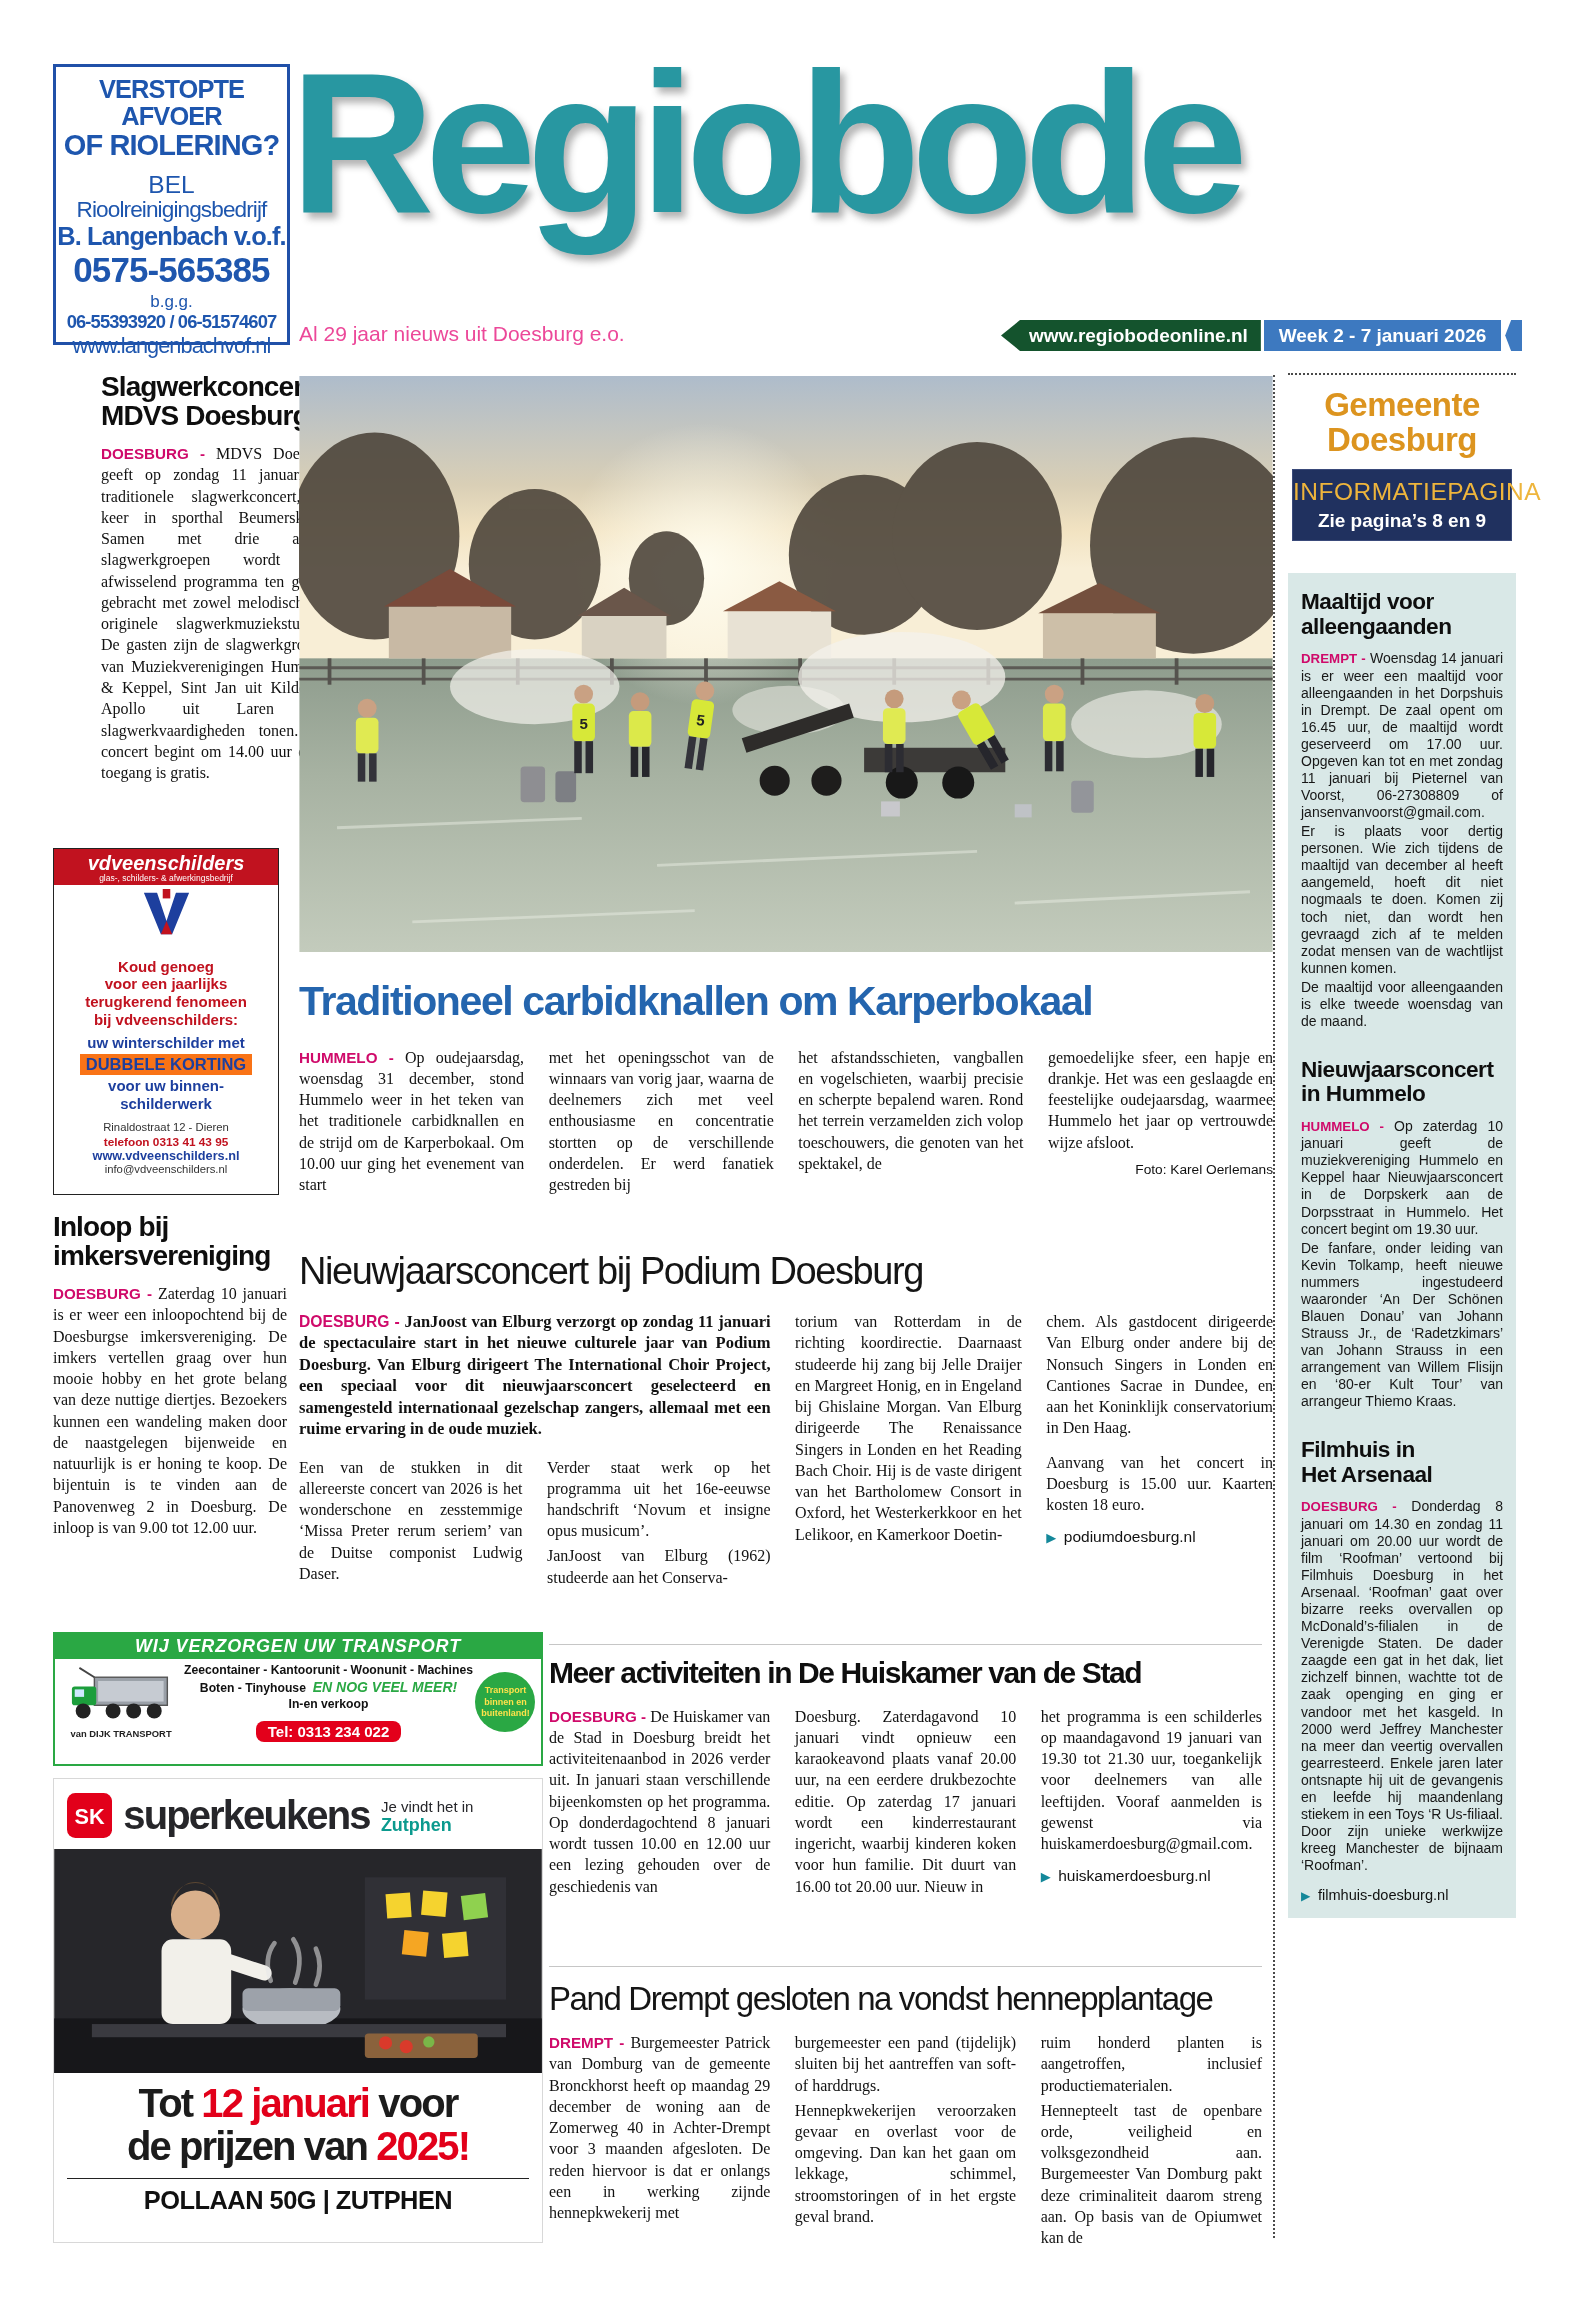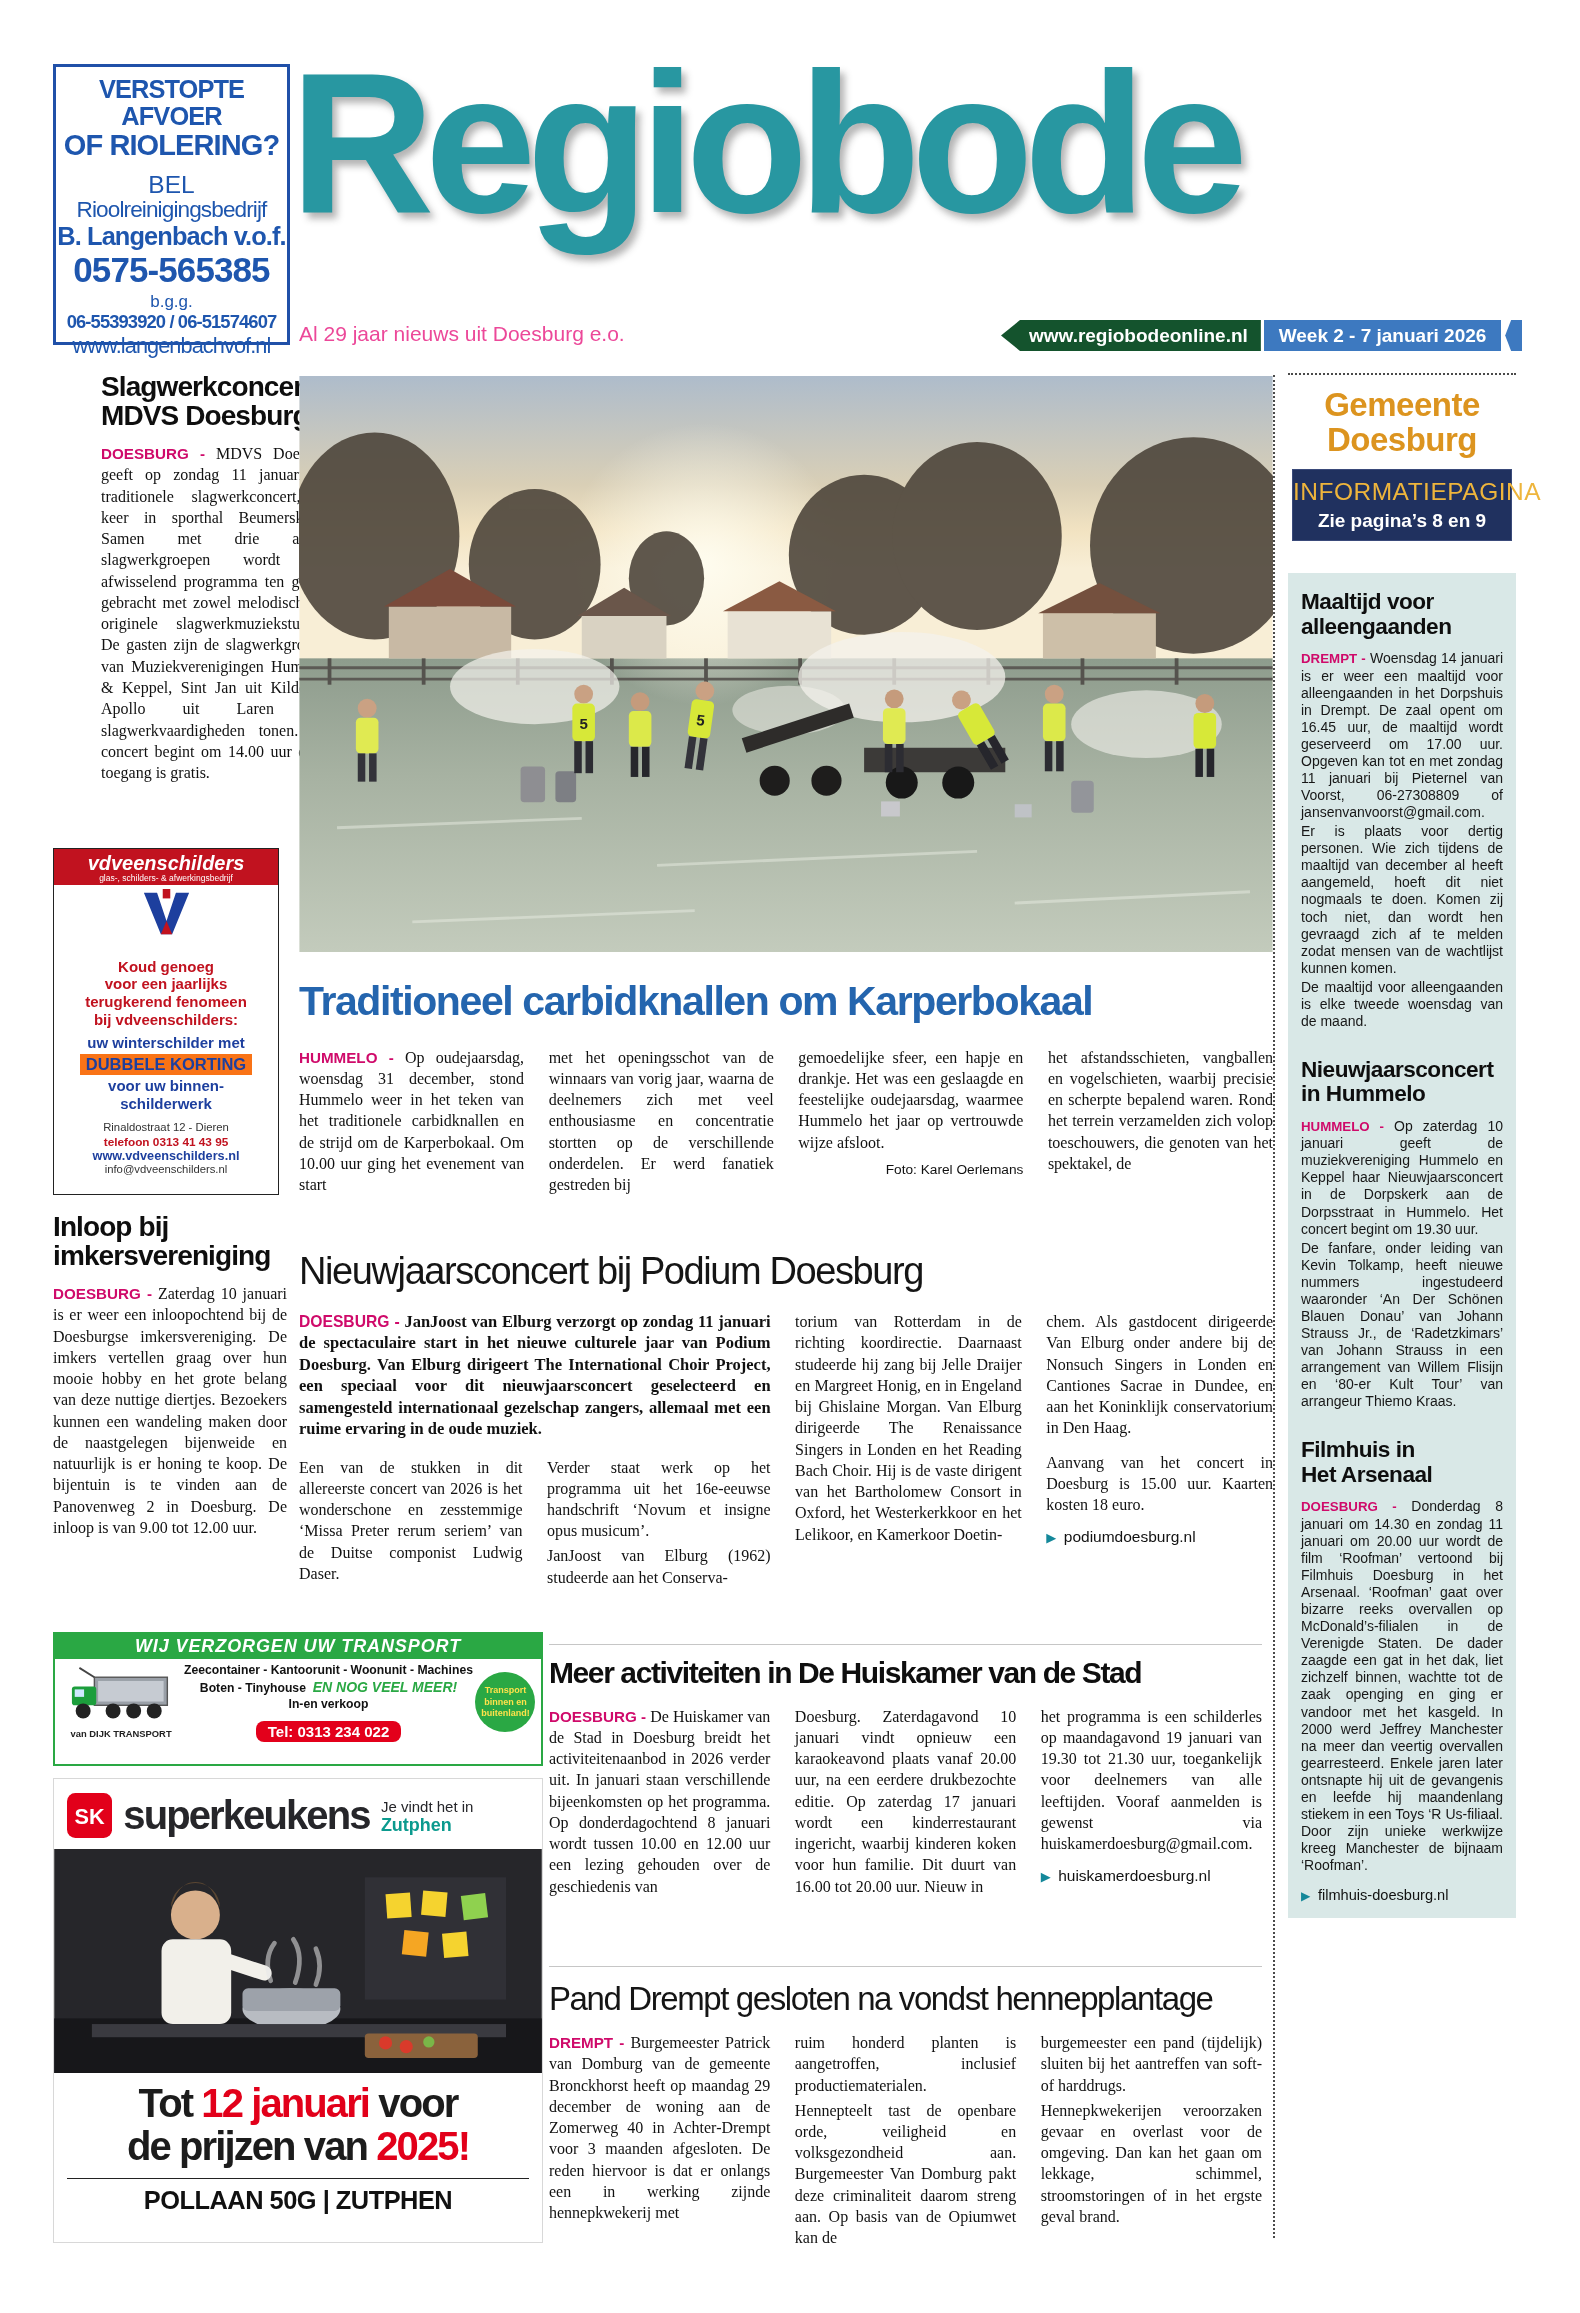--- a/index.html
+++ b/index.html
@@ -328,26 +328,26 @@
   <div class="art-carbid">
     <div class="carbid-hl">Traditioneel carbidknallen om Karperbokaal</div>
     <div class="cols body-serif">
       <div class="col">
         <p><span class="tag">HUMMELO -</span> <span>Op oudejaarsdag, woensdag 31 december, stond Hummelo weer in het teken van het traditionele carbidknallen en de strijd om de Karperbokaal. Om 10.00 uur ging het evenement van start</span></p>
       </div>
       <div class="col">
           <p>met het openingsschot van de winnaars van vorig jaar, waarna de deelnemers zich met veel enthousiasme en concentratie stortten op de verschillende onderdelen. Er werd fanatiek gestreden bij</p>
         </div>
       <div class="col">
+          <p>het afstandsschieten, vangballen en vogelschieten, waarbij precisie en scherpte bepalend waren. Rond het terrein verzamelden zich volop toeschouwers, die genoten van het spektakel, de</p>
+        </div>
+      <div class="col">
         <p>gemoedelijke sfeer, een hapje en drankje. Het was een geslaagde en feestelijke oudejaarsdag, waarmee Hummelo het jaar op vertrouwde wijze afsloot.</p>
         <div class="credit">Foto: Karel Oerlemans</div>
       </div>
-      <div class="col">
-          <p>het afstandsschieten, vangballen en vogelschieten, waarbij precisie en scherpte bepalend waren. Rond het terrein verzamelden zich volop toeschouwers, die genoten van het spektakel, de</p>
-        </div>
     </div>
   </div>
 
   <div class="art-podium">
     <div class="hd-cond-light">Nieuwjaarsconcert bij Podium Doesburg</div>
     <div class="content body-serif">
       <div class="pod-left">
         <div class="pod-intro">
           <p><span class="tag">DOESBURG -</span> <span>JanJoost van Elburg verzorgt op zondag 11 januari de spectaculaire start in het nieuwe culturele jaar van Podium Doesburg. Van Elburg dirigeert The International Choir Project, een speciaal voor dit nieuwjaarsconcert geselecteerd en samengesteld internationaal gezelschap zangers, allemaal met een ruime ervaring in de oude muziek.</span></p>
         </div>
@@ -487,26 +487,26 @@
     </div>
   </div>
 
   <div class="art-drempt">
     <div class="hd-cond-light">Pand Drempt gesloten na vondst hennepplantage</div>
     <div class="cols body-serif">
       <div class="col">
         <p><span class="tag">DREMPT -</span> <span>Burgemeester Patrick van Domburg van de gemeente Bronckhorst heeft op maandag 29 december de woning aan de Zomerweg 40 in Achter-Drempt voor 3 maanden afgesloten. De reden hiervoor is dat er onlangs een in werking zijnde hennepkwekerij met</span></p>
       </div>
       <div class="col">
+        <p>burgemeester een pand (tijdelijk) sluiten bij het aantreffen van soft- of harddrugs.</p>
+        <p>Hennepkwekerijen veroorzaken gevaar en overlast voor de omgeving. Dan kan het gaan om lekkage, schimmel, stroomstoringen of in het ergste geval brand.</p>
+      </div>
+      <div class="col">
         <p>ruim honderd planten is aangetroffen, inclusief productiematerialen.</p>
         <p>Hennepteelt tast de openbare orde, veiligheid en volksgezondheid aan. Burgemeester Van Domburg pakt deze criminaliteit daarom streng aan. Op basis van de Opiumwet kan de</p>
-      </div>
-      <div class="col">
-        <p>burgemeester een pand (tijdelijk) sluiten bij het aantreffen van soft- of harddrugs.</p>
-        <p>Hennepkwekerijen veroorzaken gevaar en overlast voor de omgeving. Dan kan het gaan om lekkage, schimmel, stroomstoringen of in het ergste geval brand.</p>
       </div>
     </div>
   </div>
 
   <div class="vrule"></div>
   <div class="sidebar">
     <div class="sb-toprule"></div>
     <div class="gemeente pre">Gemeente
 Doesburg</div>
     <div class="info-box">

